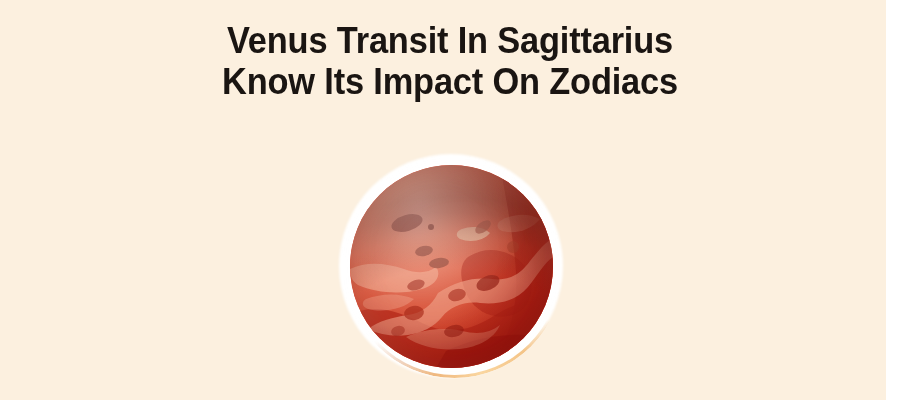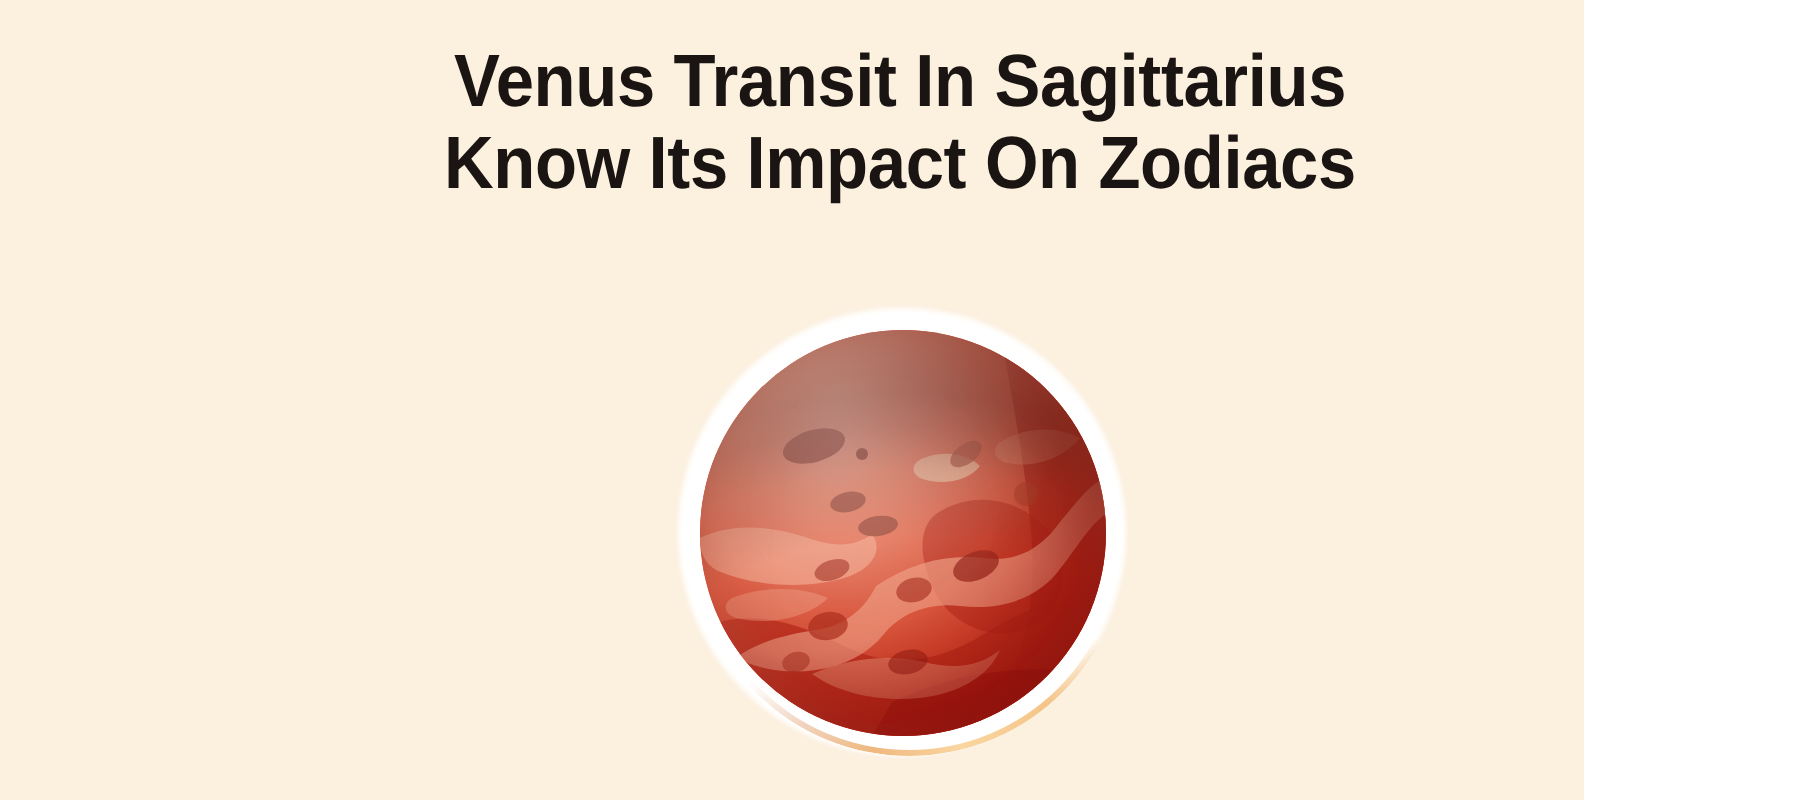--- a/index.html
+++ b/index.html
@@ -9,21 +9,21 @@
   }
   body {
     width: 900px;
     height: 400px;
     overflow: hidden;
     font-family: "Liberation Sans", "DejaVu Sans", sans-serif;
   }
 
   #stage {
     position: relative;
-    width: 792px;
+    width: 886px;
     height: 400px;
     background: #FCF0DF;
     overflow: hidden;
   }
 
   
   .headline {
     position: absolute;
     left: 0;
     top: 20px;

